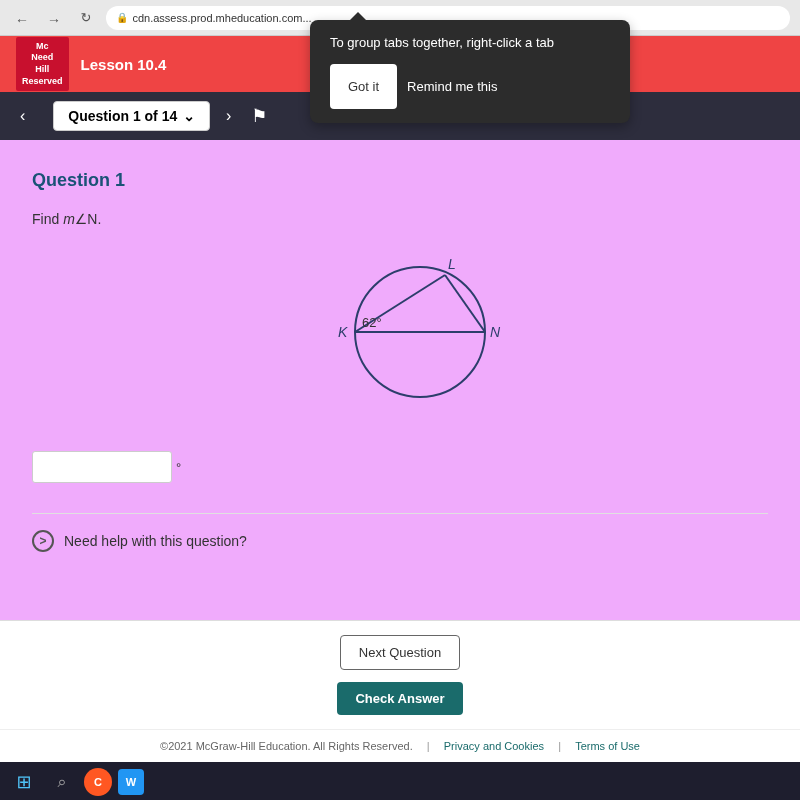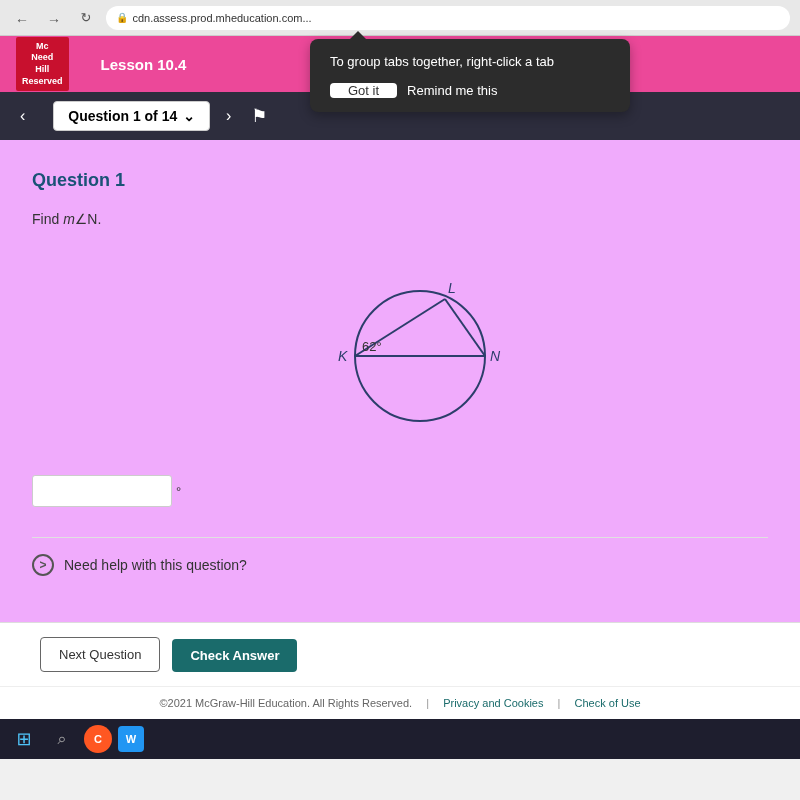--- a/index.html
+++ b/index.html
@@ -53,21 +53,21 @@
       overflow: hidden;
     }
     .lock-icon {
       margin-right: 4px;
       font-size: 10px;
     }
 
     
     .tab-tooltip {
       position: absolute;
-      top: 39px;
+      top: 20px;
       left: 310px;
       background: #2c2c2c;
       color: white;
       padding: 14px 20px;
       border-radius: 8px;
       z-index: 100;
       width: 320px;
       box-shadow: 0 4px 12px rgba(0,0,0,0.3);
     }
     .tab-tooltip::before {
@@ -86,42 +86,42 @@
     }
     .tab-tooltip-buttons {
       display: flex;
       gap: 10px;
       align-items: center;
     }
     .btn-got-it {
       background: white;
       color: #333;
       border: none;
-      padding: 0 18px;
+      padding: 15px 18px;
       border-radius: 4px;
       font-size: 13px;
       cursor: pointer;
       font-weight: 500;
     }
     .btn-remind {
       background: transparent;
       color: white;
       border: none;
       font-size: 13px;
       cursor: pointer;
     }
 
     
     .app-header {
       height: 56px;
-      background: #ec4899;
+      background: #ef4444;
       display: flex;
       align-items: center;
       padding: 0 16px;
-      gap: 32px;
+      gap: 12px;
     }
     .mcgraw-logo {
       background: #c8102e;
       color: white;
       font-size: 9px;
       font-weight: bold;
       padding: 4px 6px;
       line-height: 1.3;
       text-align: center;
       border-radius: 2px;
@@ -175,21 +175,20 @@
     }
     .question-label {
       font-size: 18px;
       font-weight: 700;
       color: #1a5276;
       margin-bottom: 20px;
     }
     .question-text {
       font-size: 14px;
       color: #333;
-      margin-bottom: 24px;
     }
     .question-text em {
       font-style: italic;
     }
 
     
     .diagram-area {
       display: flex;
       justify-content: center;
       margin-bottom: 24px;
@@ -242,22 +241,23 @@
       font-size: 14px;
       color: #333;
     }
 
     
     .bottom-bar {
       background: white;
       border-top: 1px solid #ddd;
       padding: 14px 40px;
       display: flex;
-      align-items: flex-end;
+      align-items: center;
       gap: 12px;
+      flex-direction: column;
     }
     .btn-next {
       background: white;
       border: 1px solid #666;
       border-radius: 4px;
       padding: 9px 18px;
       font-size: 13px;
       cursor: pointer;
       color: #333;
     }
@@ -422,21 +422,21 @@
 <div class="bottom-bar">
   <button class="btn-next">Next Question</button>
   <button class="btn-check">Check Answer</button>
 </div>
 
 <div class="footer">
   <span>©2021 McGraw-Hill Education. All Rights Reserved.</span>
   <span class="footer-divider">&nbsp;&nbsp;|&nbsp;&nbsp;</span>
   <span style="cursor:pointer; color:#1a6b6b;">Privacy and Cookies</span>
   <span class="footer-divider">&nbsp;&nbsp;|&nbsp;&nbsp;</span>
-  <span style="cursor:pointer; color:#1a6b6b;">Check of Use</span>
+  <span style="cursor:pointer; color:#1a6b6b;">Terms of Use</span>
 </div>
 
 <div class="taskbar">
   <div class="taskbar-btn">
     <span class="win-logo">⊞</span>
   </div>
   <div class="taskbar-btn">
     <span style="font-size:16px; color:#aaa;">⌕</span>
   </div>
   <div class="taskbar-circle">

